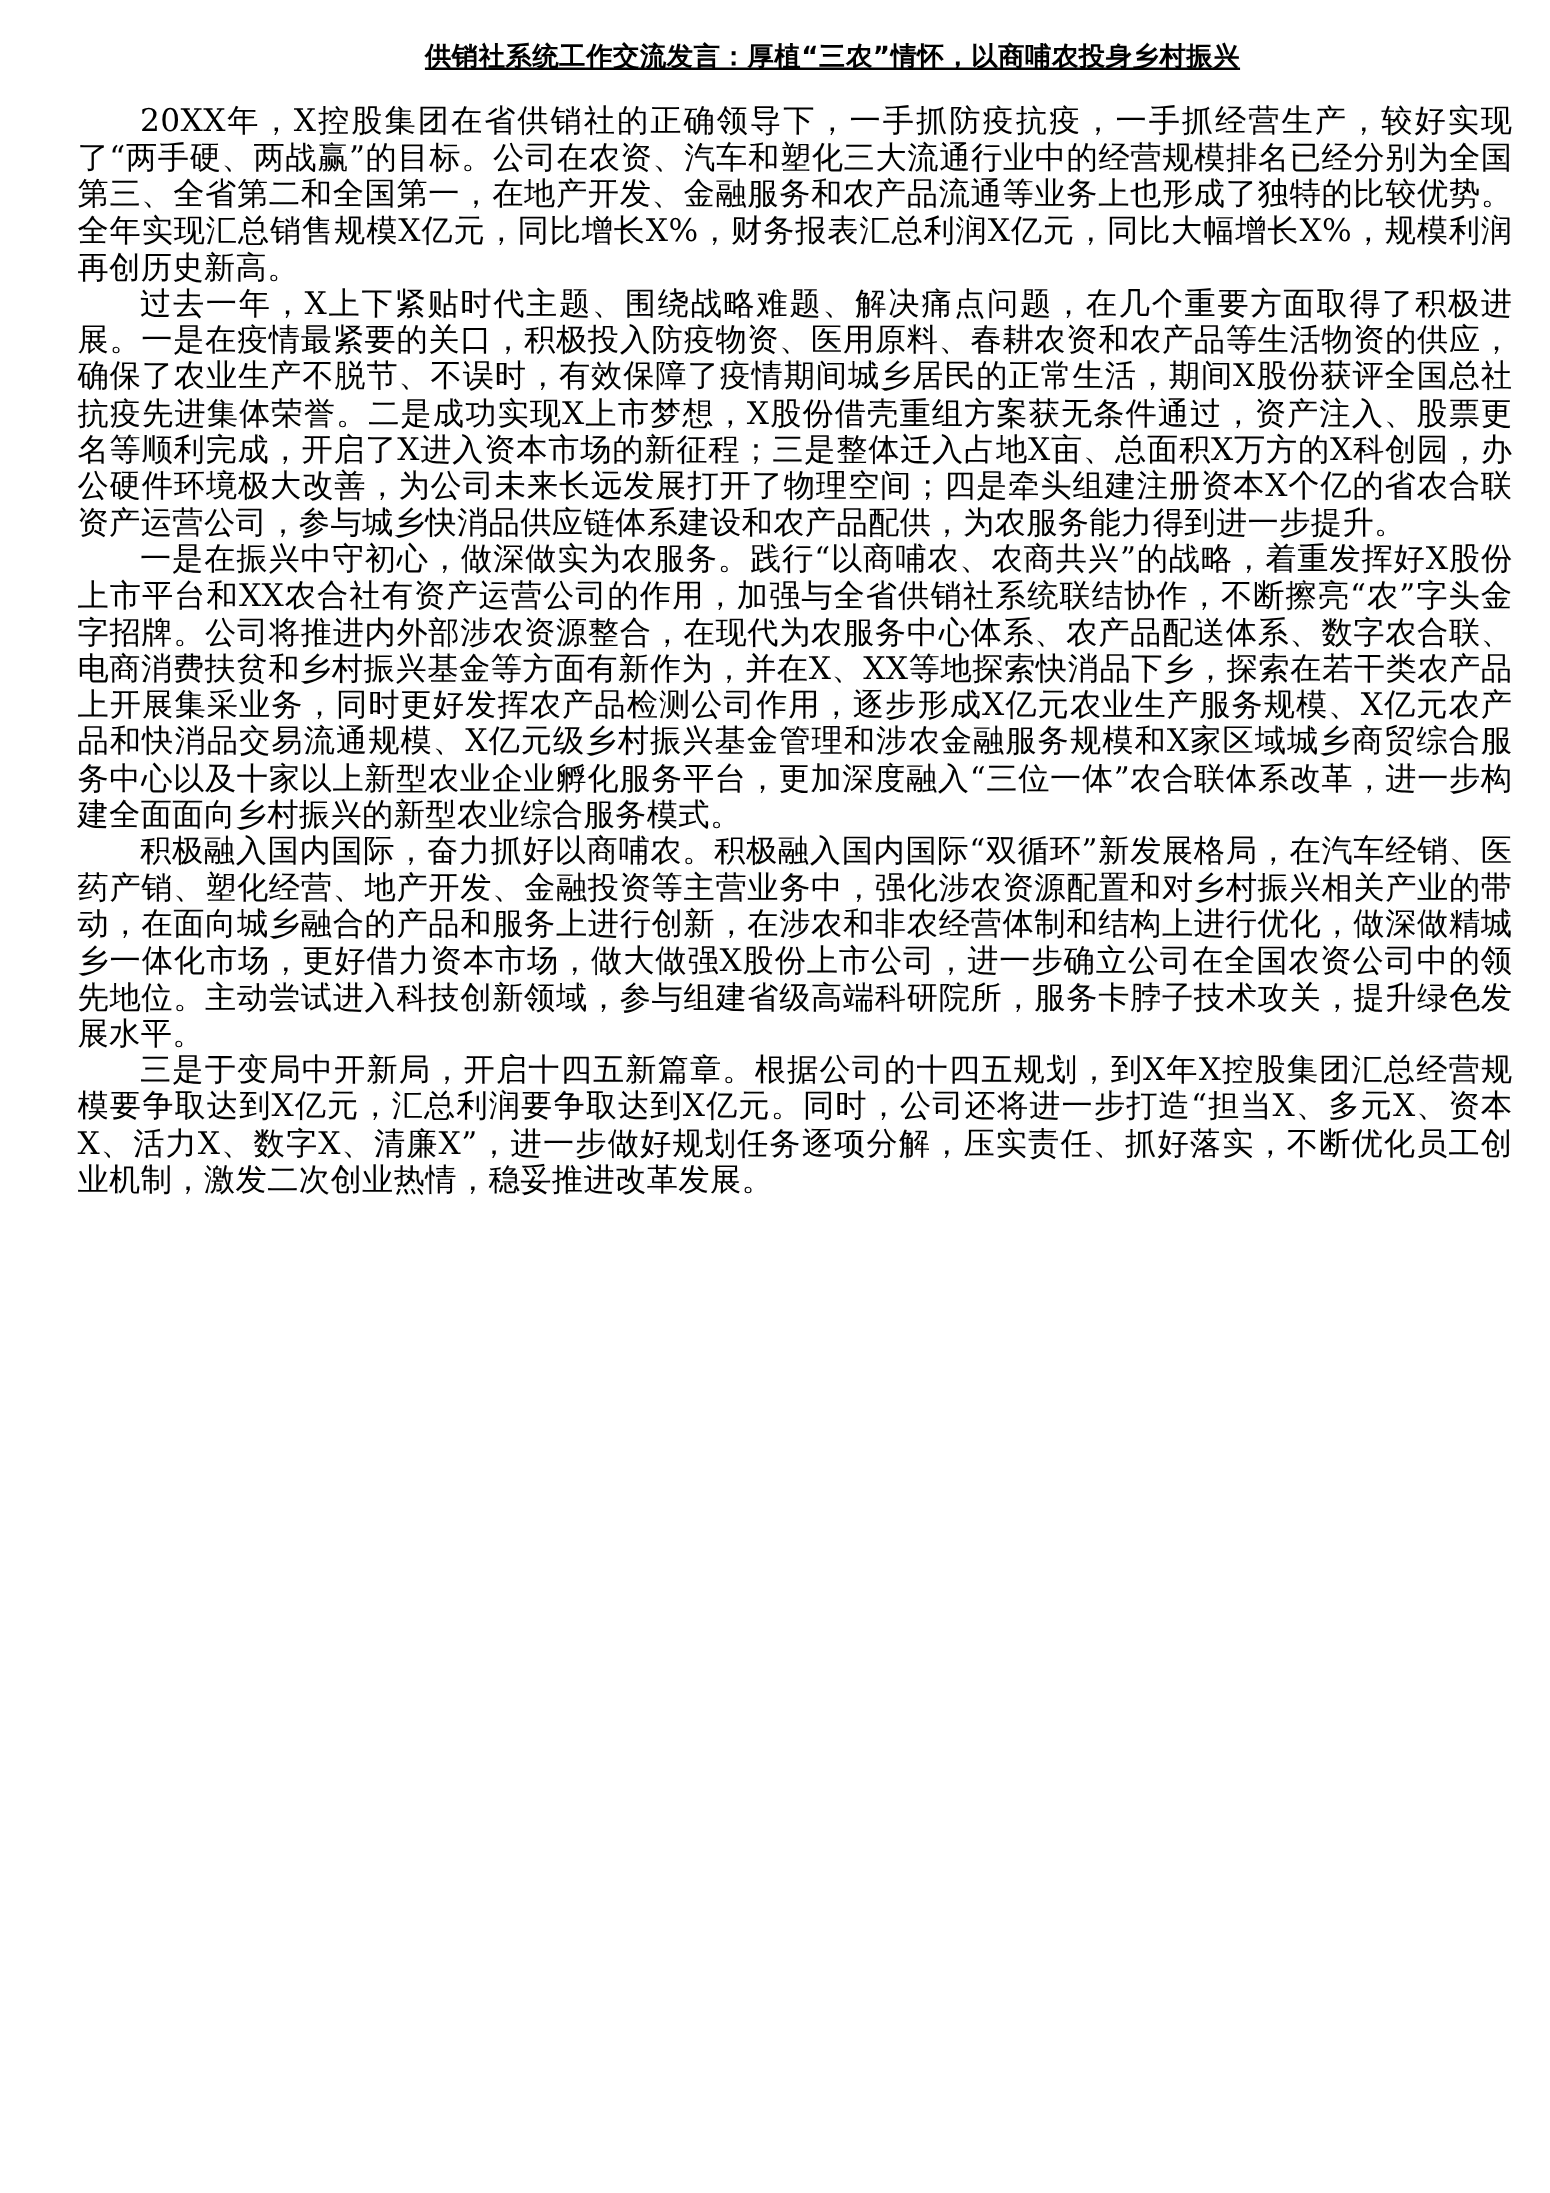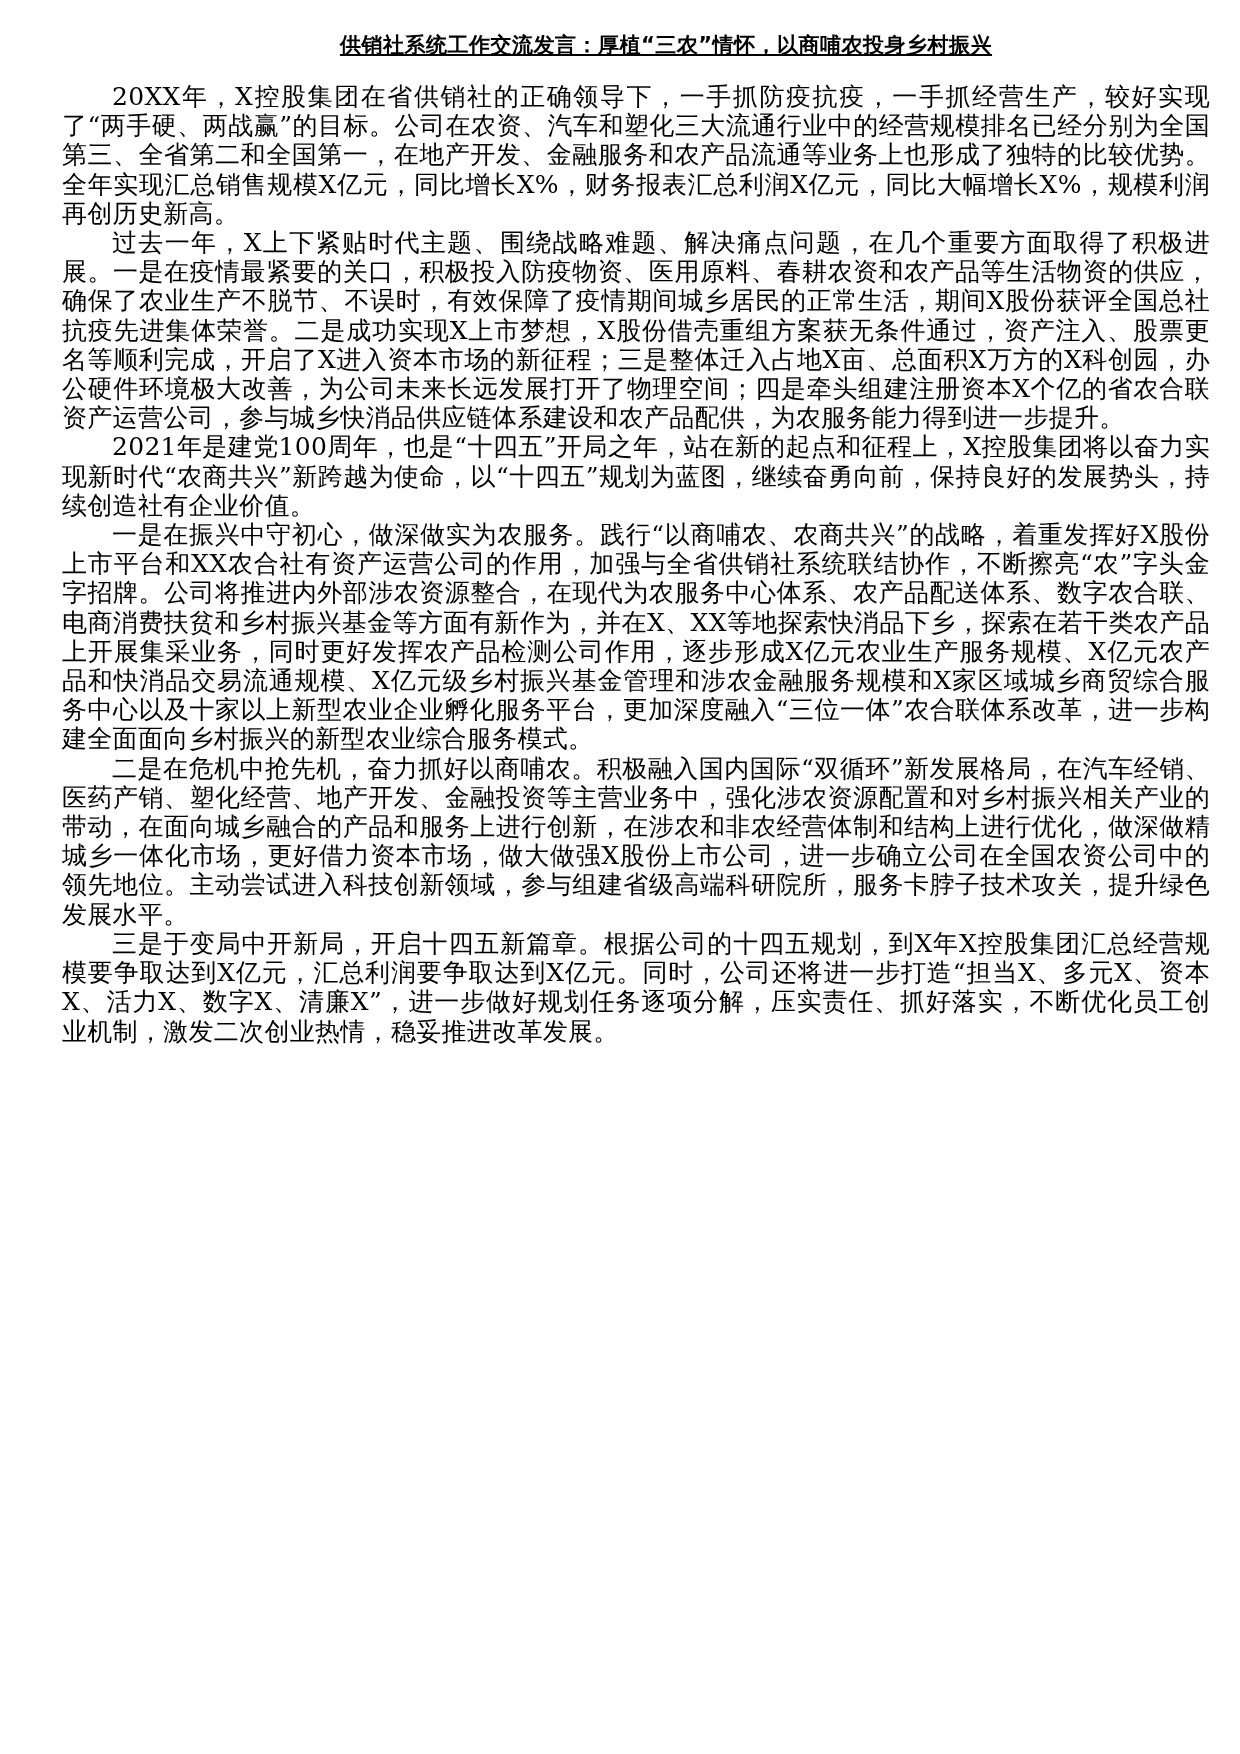--- a/index.html
+++ b/index.html
@@ -19,24 +19,21 @@
 <div class="page">
   <h1 class="title">供销社系统工作交流发言：厚植“三农”情怀，以商哺农投身乡村振兴</h1>
 
   <p class="para">
     <span>20XX年，X控股集团在省供销社的正确领导下，一手抓防疫抗疫，一手抓经营生产，较好实现了“两手硬、两战赢”的目标。公司在农资、汽车和塑化三大流通行业中的经营规模排名已经分别为全国第三、全省第二和全国第一，在地产开发、金融服务和农产品流通等业务上也形成了独特的比较优势。全年实现汇总销售规模X亿元，同比增长X%，财务报表汇总利润X亿元，同比大幅增长X%，规模利润再创历史新高。</span>
   </p>
   <p class="para">
     <span>过去一年，X上下紧贴时代主题、围绕战略难题、解决痛点问题，在几个重要方面取得了积极进展。一是在疫情最紧要的关口，积极投入防疫物资、医用原料、春耕农资和农产品等生活物资的供应，确保了农业生产不脱节、不误时，有效保障了疫情期间城乡居民的正常生活，期间X股份获评全国总社抗疫先进集体荣誉。二是成功实现X上市梦想，X股份借壳重组方案获无条件通过，资产注入、股票更名等顺利完成，开启了X进入资本市场的新征程；三是整体迁入占地X亩、总面积X万方的X科创园，办公硬件环境极大改善，为公司未来长远发展打开了物理空间；四是牵头组建注册资本X个亿的省农合联资产运营公司，参与城乡快消品供应链体系建设和农产品配供，为农服务能力得到进一步提升。</span>
   </p>
   <p class="para">
-    <span>2021年是建党100周年，也是“十四五”开局之年，站在新的起点和征程上，X控股集团将以奋力实现新时代“农商共兴”新跨越为使命，以“十四五”规划为蓝图，继续奋勇向前，保持良好的发展势头，持续创造社有企业价值。</span>
-  </p>
-  <p class="para">
     <span class="lead">一是在振兴中守初心，做深做实为农服务。</span><span>践行“以商哺农、农商共兴”的战略，着重发挥好X股份上市平台和XX农合社有资产运营公司的作用，加强与全省供销社系统联结协作，不断擦亮“农”字头金字招牌。公司将推进内外部涉农资源整合，在现代为农服务中心体系、农产品配送体系、数字农合联、电商消费扶贫和乡村振兴基金等方面有新作为，并在X、XX等地探索快消品下乡，探索在若干类农产品上开展集采业务，同时更好发挥农产品检测公司作用，逐步形成X亿元农业生产服务规模、X亿元农产品和快消品交易流通规模、X亿元级乡村振兴基金管理和涉农金融服务规模和X家区域城乡商贸综合服务中心以及十家以上新型农业企业孵化服务平台，更加深度融入“三位一体”农合联体系改革，进一步构建全面面向乡村振兴的新型农业综合服务模式。</span>
   </p>
   <p class="para">
-    <span class="lead">二是在危机中抢先机，奋力抓好以商哺农。</span><span>积极融入国内国际“双循环”新发展格局，在汽车经销、医药产销、塑化经营、地产开发、金融投资等主营业务中，强化涉农资源配置和对乡村振兴相关产业的带动，在面向城乡融合的产品和服务上进行创新，在涉农和非农经营体制和结构上进行优化，做深做精城乡一体化市场，更好借力资本市场，做大做强X股份上市公司，进一步确立公司在全国农资公司中的领先地位。主动尝试进入科技创新领域，参与组建省级高端科研院所，服务卡脖子技术攻关，提升绿色发展水平。</span>
+    <span class="lead">积极融入国内国际，奋力抓好以商哺农。</span><span>积极融入国内国际“双循环”新发展格局，在汽车经销、医药产销、塑化经营、地产开发、金融投资等主营业务中，强化涉农资源配置和对乡村振兴相关产业的带动，在面向城乡融合的产品和服务上进行创新，在涉农和非农经营体制和结构上进行优化，做深做精城乡一体化市场，更好借力资本市场，做大做强X股份上市公司，进一步确立公司在全国农资公司中的领先地位。主动尝试进入科技创新领域，参与组建省级高端科研院所，服务卡脖子技术攻关，提升绿色发展水平。</span>
   </p>
   <p class="para">
     <span class="lead">三是于变局中开新局，开启十四五新篇章。</span><span>根据公司的十四五规划，到X年X控股集团汇总经营规模要争取达到X亿元，汇总利润要争取达到X亿元。同时，公司还将进一步打造“担当X、多元X、资本X、活力X、数字X、清廉X”，进一步做好规划任务逐项分解，压实责任、抓好落实，不断优化员工创业机制，激发二次创业热情，稳妥推进改革发展。</span>
   </p>
 </div>
 
 </body></html>

